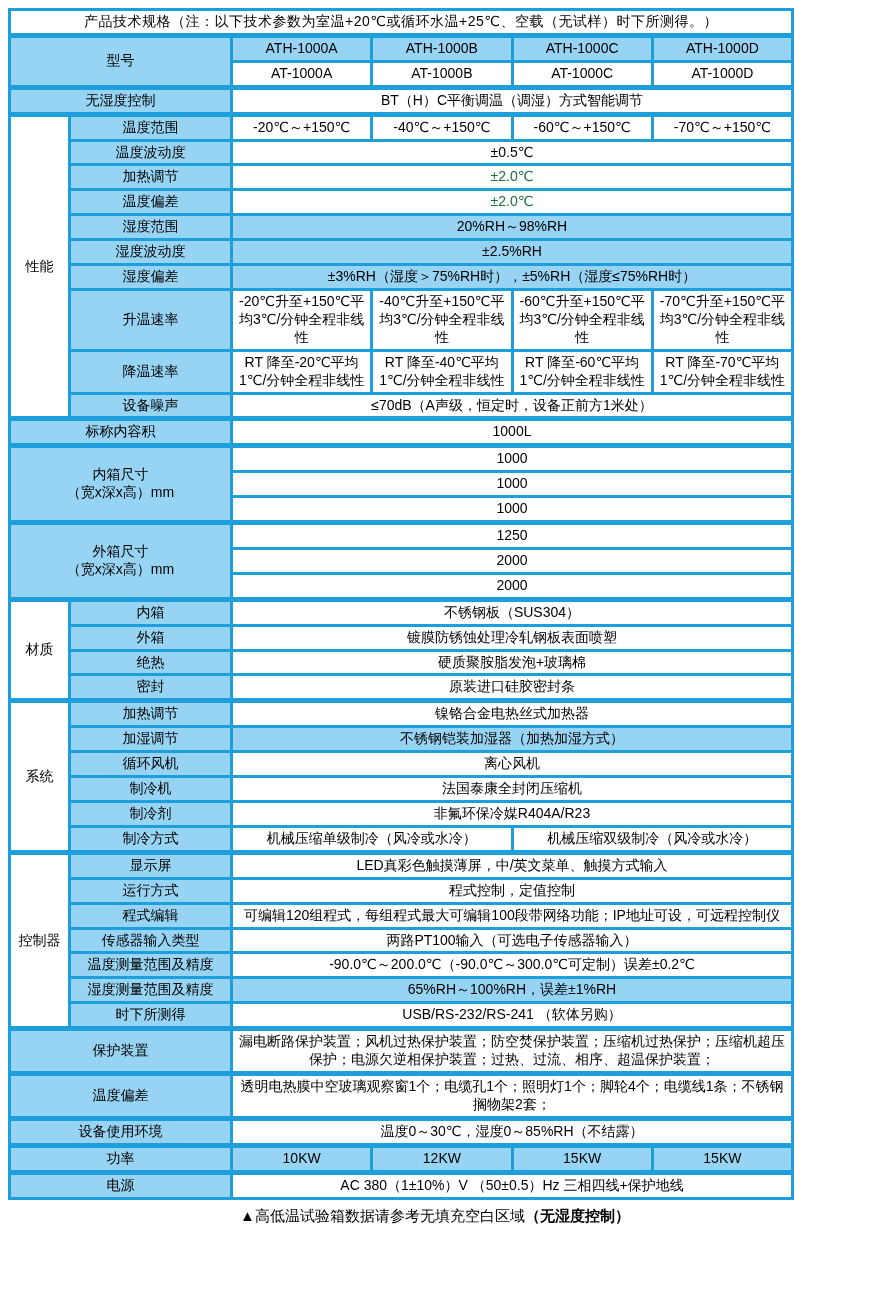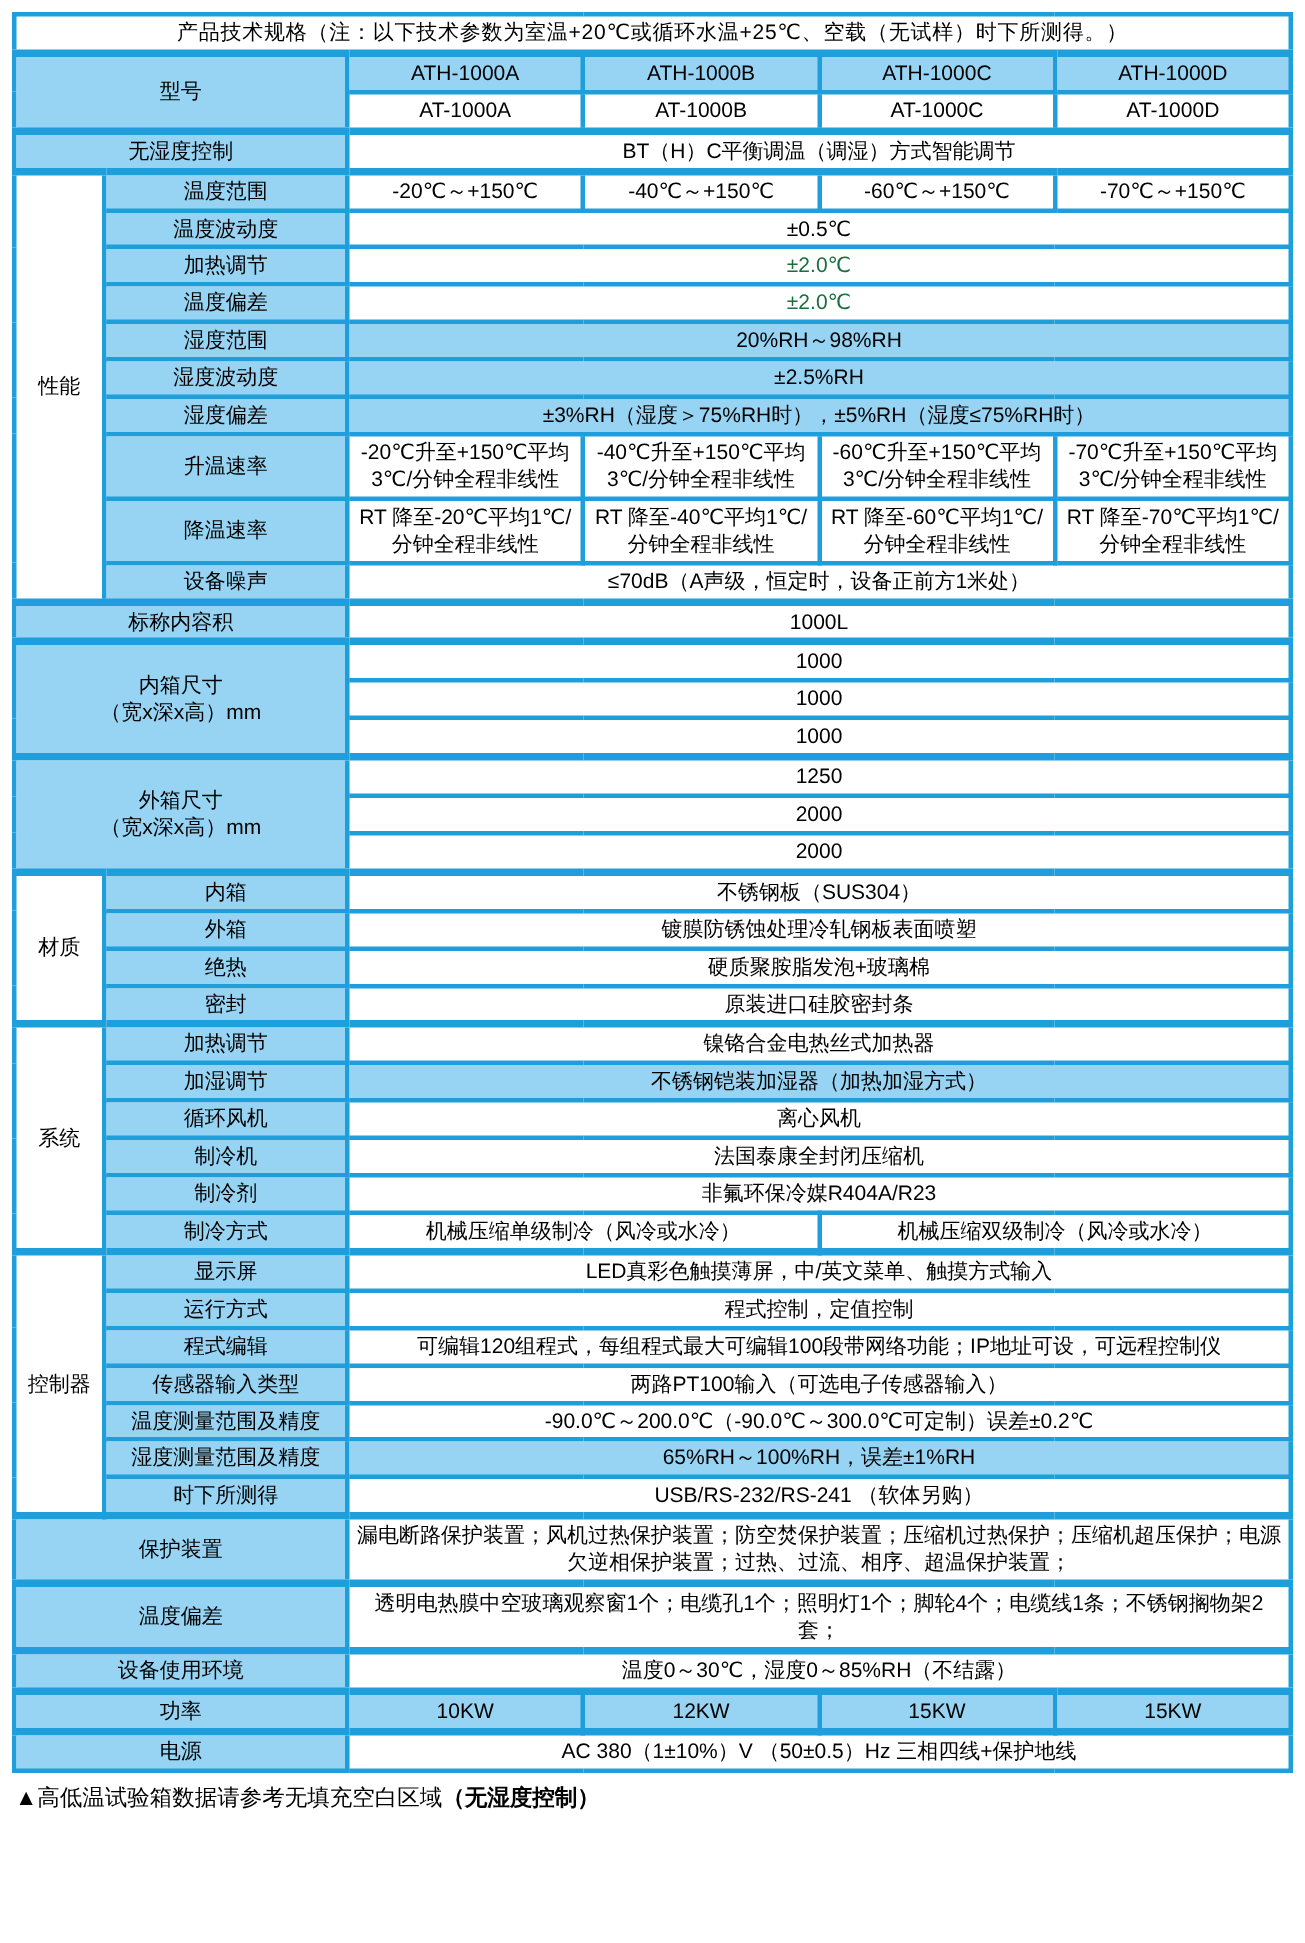--- a/index.html
+++ b/index.html
@@ -9,21 +9,21 @@
     --text:#000;
   }
   html,body{margin:0;padding:0;background:#fff;}
   body{
     width:870px;
     font-family:"Liberation Sans","DejaVu Sans",sans-serif;
     color:var(--text);
   }
   .wrap{padding:8px 8px 0 8px;}
   table.spec{
-    width:854px;
+    width:786px;
     border-collapse:collapse;
     table-layout:fixed;
   }
   table.spec td{
     border:3px solid var(--border);
     text-align:center;
     vertical-align:middle;
     font-size:14px;
     line-height:1.28;
     padding:2px 4px;
@@ -34,21 +34,21 @@
   tr.sec td{border-top-width:5px;}
   td.b{background:var(--blue);}
   td.g{color:var(--green);}
   td.title{font-size:15.5px;padding:9px 6px;letter-spacing:0.5px;}
   td.tall{padding:9px 4px;font-size:14.5px;}
   td.rate{text-align:left;padding:3px 3px;font-size:13.5px;line-height:1.3;margin-top:36px;}
   td.tw{padding:4px 6px;}
   .foot{
     padding:7px 2px 6px 2px;
     font-size:15px;
-    text-align:left;
+    text-align:center;
   }
   .foot b{font-weight:bold;}
 </style>
 </head>
 <body>
 
 <div class="wrap">
   <table class="spec">
     <colgroup>
       <col style="width:60px">

